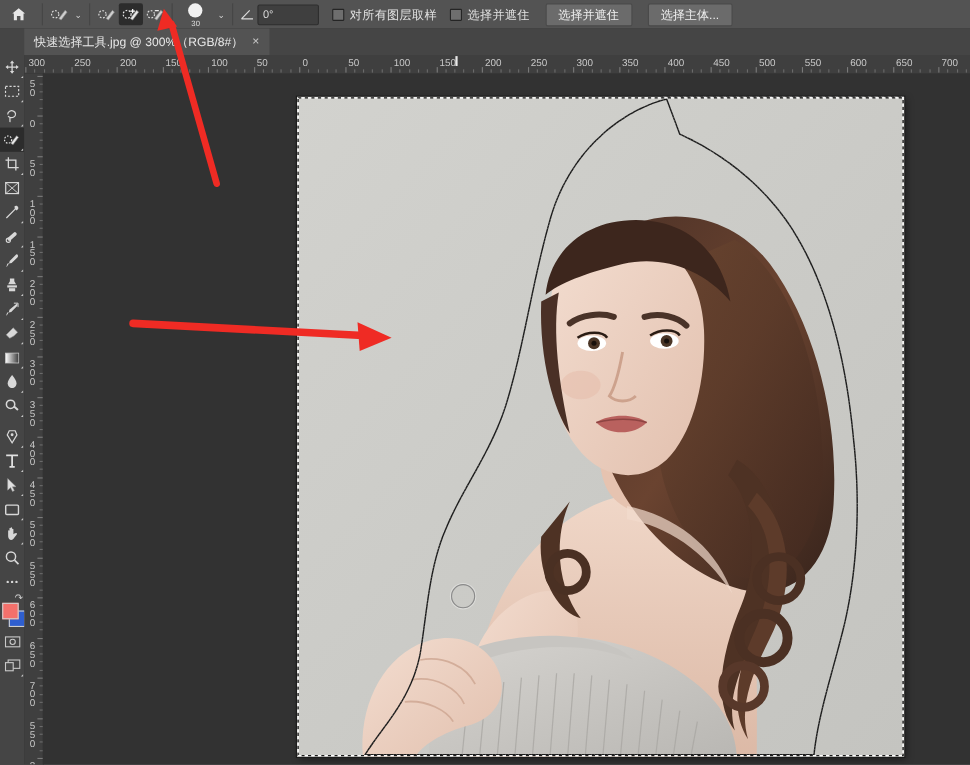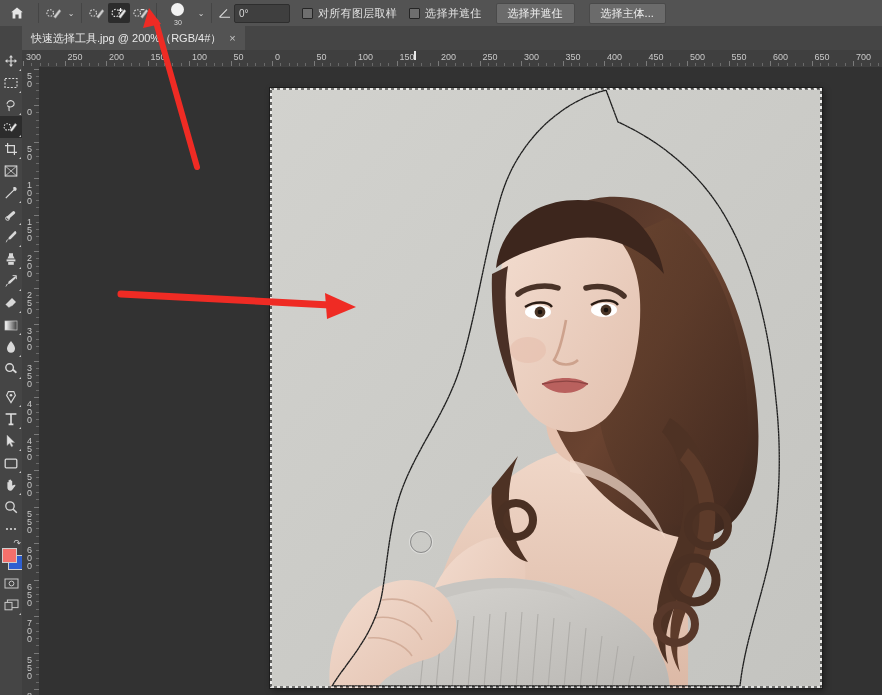--- a/index.html
+++ b/index.html
@@ -160,21 +160,21 @@
       <div class="cbox"></div>
       <div class="cb-label">选择并遮住</div>
     </div>
 
     <div class="btn">选择并遮住</div>
     <div class="btn">选择主体...</div>
   </div>
 
   <div class="tab-bar">
     <div class="tab">
-      <span class="tab-title">快速选择工具.jpg @ 200%（RGB/4#）</span>
+      <span class="tab-title">快速选择工具.jpg @ 300%（RGB/8#）</span>
       <span class="tab-x">×</span>
     </div>
   </div>
 
   <div class="toolbar">
 
     <div class="tb-item">
       <svg width="14" height="14" viewBox="0 0 14 14">
         <path d="M7 1 L9 3.4 L7.6 3.4 L7.6 6.4 L10.6 6.4 L10.6 5 L13 7 L10.6 9 L10.6 7.6 L7.6 7.6 L7.6 10.6 L9 10.6 L7 13 L5 10.6 L6.4 10.6 L6.4 7.6 L3.4 7.6 L3.4 9 L1 7 L3.4 5 L3.4 6.4 L6.4 6.4 L6.4 3.4 L5 3.4 Z" fill="#d8d8d8"></path>
       </svg>

